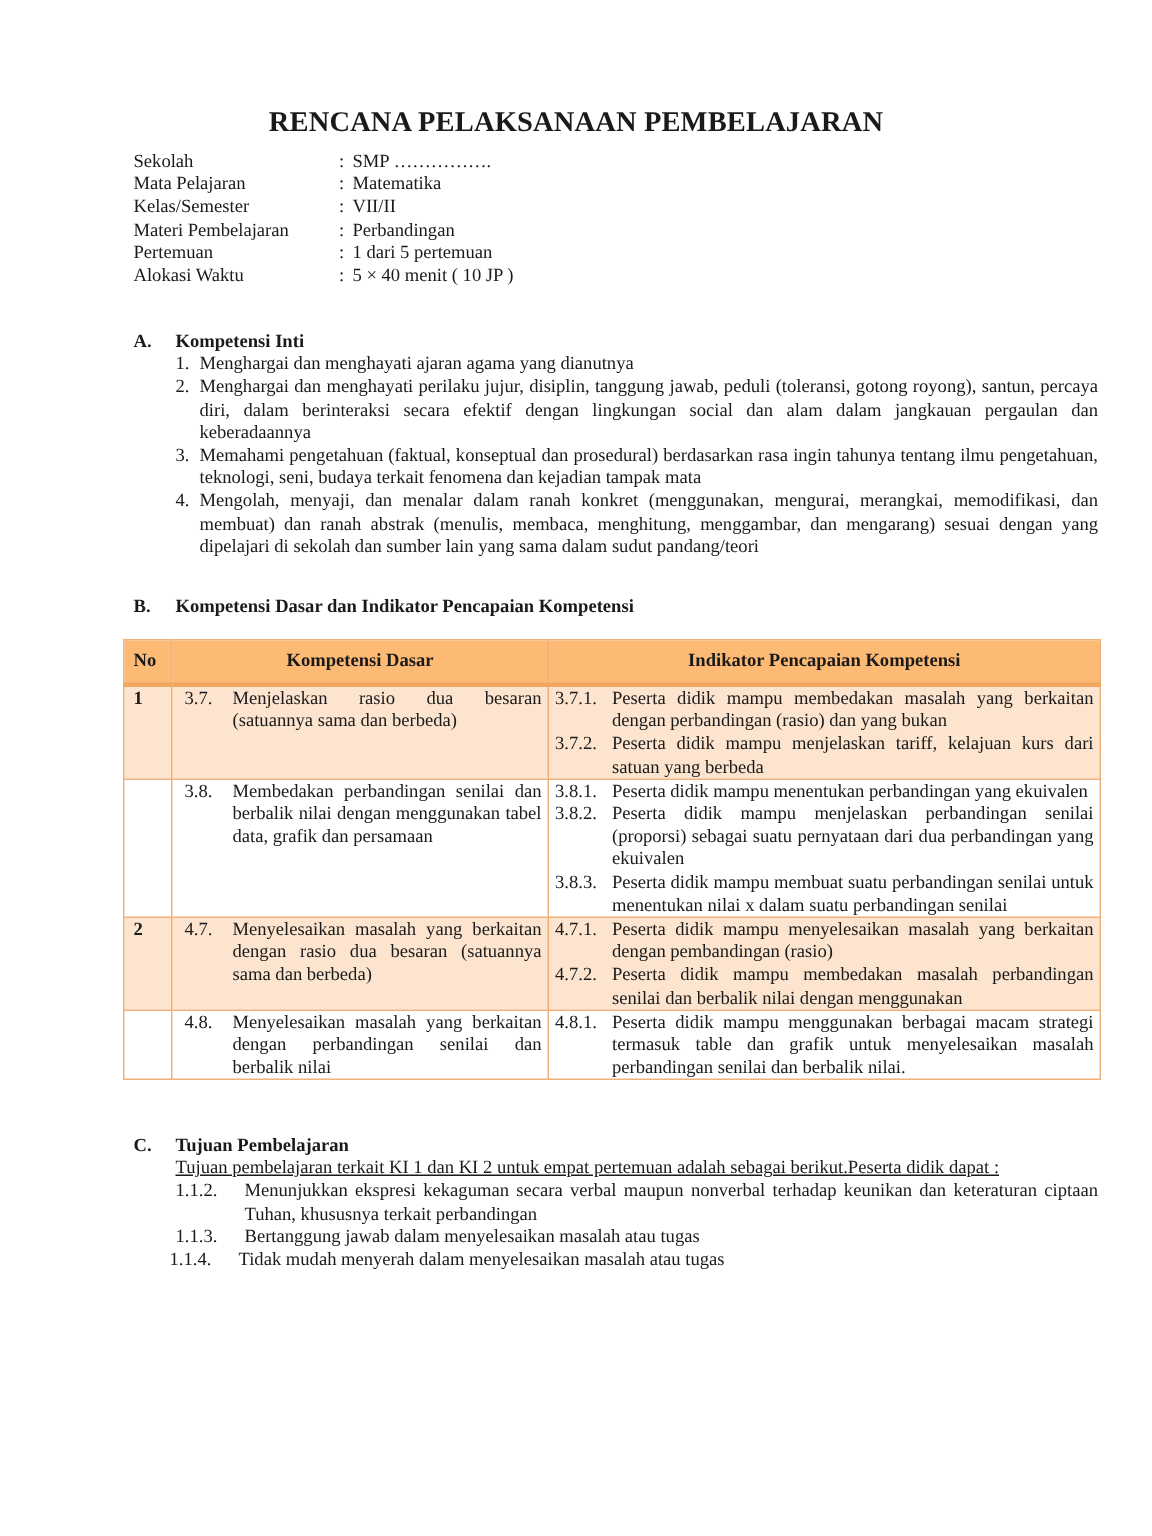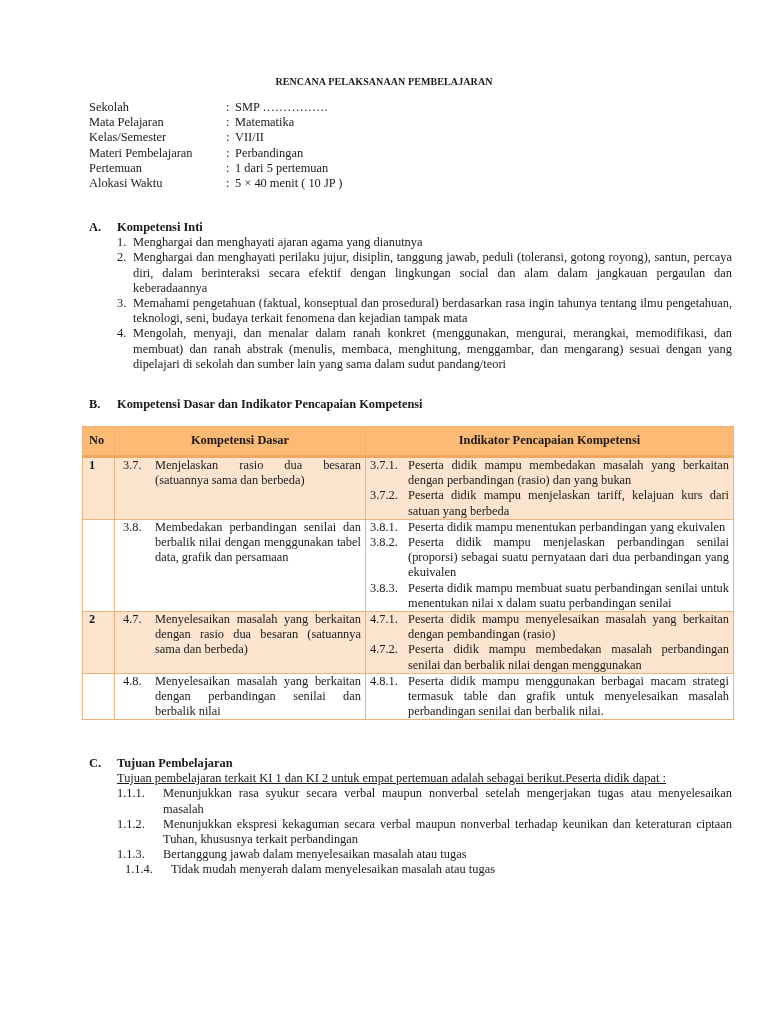--- a/index.html
+++ b/index.html
@@ -1,19 +1,19 @@
 <!DOCTYPE html>
 <html><head>
 <meta charset="utf-8">
 <style>
   html, body { margin: 0; padding: 0; background: #ffffff; }
   body { width: 768px; height: 1024px; position: relative; overflow: hidden;
          font-family: "Liberation Serif", "DejaVu Serif", serif; color: #1a1a1a; font-size: 12.4px; line-height: 15.2px; }
   .page { position: absolute; left: 0; top: 0; width: 768px; height: 1024px; }
-  .title { position: absolute; top: 74px; left: 0; width: 768px; text-align: center; font-weight: bold; font-size: 10px; letter-spacing: 0.1px; }
+  .title { position: absolute; top: 74px; left: 0; width: 768px; text-align: center; font-weight: bold; font-size: 19px; letter-spacing: 0.1px; }
   .identity { position: absolute; top: 100px; left: 89px; }
   .id-row { display: flex; height: 15.2px; }
   .id-label { width: 137px; }
   .id-colon { width: 9px; }
   .id-val { }
 
   .section { position: absolute; left: 89px; width: 643px; }
   .sec-head { display: flex; font-weight: bold; }
   .sec-letter { width: 28px; }
   .ki-item { display: flex; text-align: justify; }
@@ -203,30 +203,26 @@
     </tbody>
   </table>
 
   <div class="section" style="top:756px;">
     <div class="sec-head">
       <span class="sec-letter">C.</span>
       <span>Tujuan Pembelajaran</span>
     </div>
     <div class="just" style="margin-left:28px;">Tujuan pembelajaran terkait KI 1 dan KI 2 untuk empat pertemuan adalah sebagai berikut.Peserta didik dapat :</div>
     <div class="tj-entry" style="margin-left:28px;">
-      <span class="n">1.1.1.</span>
-      <span class="t">Menunjukkan rasa syukur secara verbal maupun nonverbal setelah mengerjakan tugas atau menyelesaikan masalah</span>
-    </div>
-    <div class="tj-entry" style="margin-left:28px;">
       <span class="n">1.1.2.</span>
       <span class="t">Menunjukkan ekspresi kekaguman secara verbal maupun nonverbal terhadap keunikan dan keteraturan ciptaan Tuhan, khususnya terkait perbandingan</span>
     </div>
     <div class="tj-entry" style="margin-left:28px;">
       <span class="n">1.1.3.</span>
       <span class="t">Bertanggung jawab dalam menyelesaikan masalah atau tugas</span>
     </div>
-    <div class="tj-entry" style="margin-left:36px;justify-content:space-between;">
+    <div class="tj-entry" style="margin-left:24px;justify-content:space-between;">
       <span class="n">1.1.4.</span>
       <span class="t">Tidak mudah menyerah dalam menyelesaikan masalah atau tugas</span>
     </div>
   </div>
 
 </div>
 
 </body></html>

